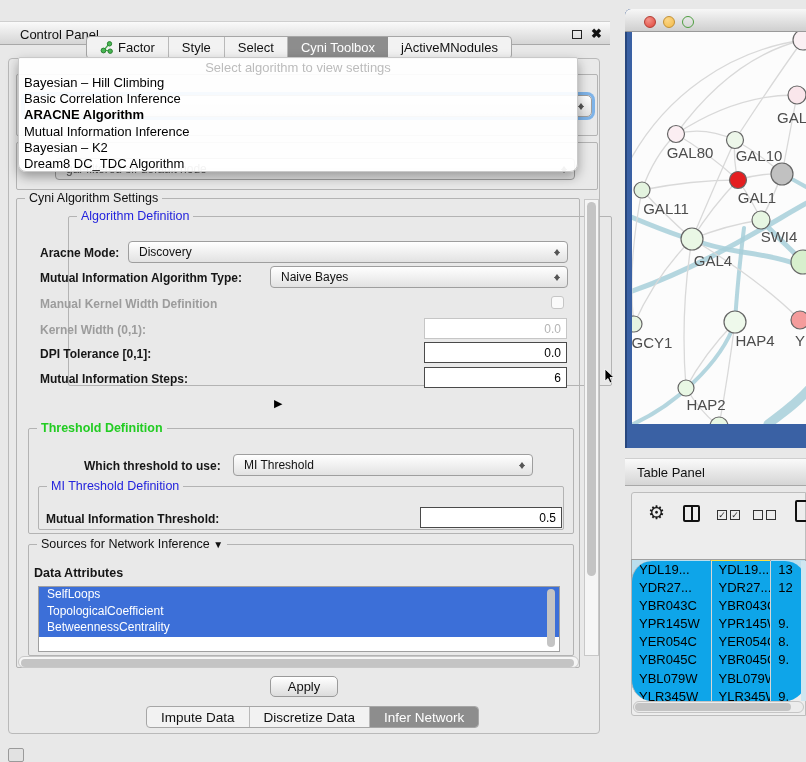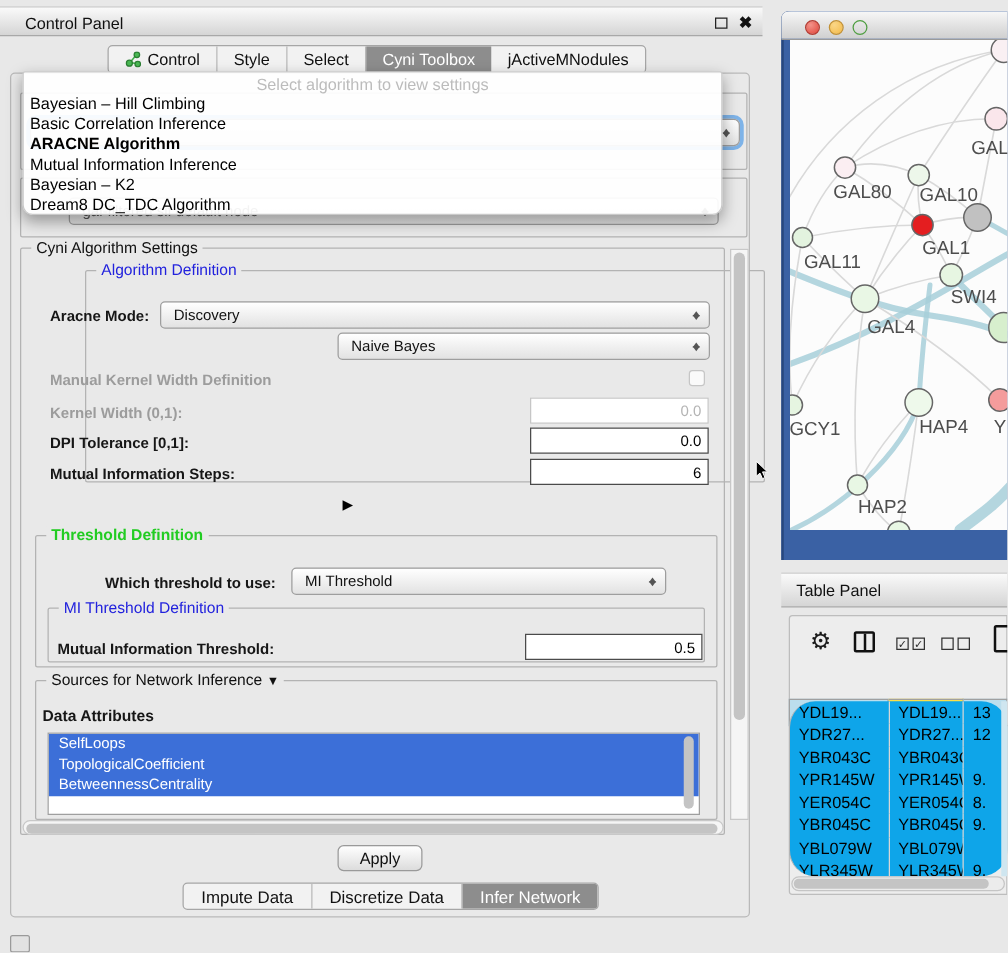--- a/index.html
+++ b/index.html
@@ -1,20 +1,20 @@
 <!DOCTYPE html>
 <html><head>
 <meta charset="utf-8">
 <style>
   html,body{margin:0;padding:0;background:#e8e8e8;}
   *{box-sizing:border-box;font-family:"Liberation Sans",sans-serif;}
   #stage{position:relative;width:806px;height:762px;overflow:hidden;background:#e8e8e8;}
 
   
-  .titlebar{position:absolute;left:0;top:5px;width:610px;height:24px;
+  .titlebar{position:absolute;left:0;top:21px;width:610px;height:24px;
     background:linear-gradient(#fafafa,#d5d5d5);border-top:1px solid #cfcfcf;border-bottom:1px solid #a8a8a8;}
   .titlebar .t{position:absolute;left:20px;top:5px;font-size:13px;color:#111;}
   .float-ic{position:absolute;right:28px;top:8px;width:10px;height:9px;border:1.5px solid #222;background:transparent;}
   .close-ic{position:absolute;right:8px;top:4px;font-size:13px;font-weight:bold;color:#111;}
 
   .tabbar{position:absolute;left:86px;top:36px;height:23px;display:flex;border:1px solid #a6a6a6;
     border-radius:4px;overflow:hidden;background:#f2f2f2;}
   .tab{display:flex;align-items:center;gap:5px;padding:0 13px;font-size:13px;color:#111;border-right:1px solid #b9b9b9;cursor:default;}
   .tab:last-child{border-right:none;}
   .tab.sel{background:#8d8d8d;color:#fff;border-right:none;}
@@ -107,21 +107,21 @@
 
 <div class="tabbar" id="top-tabs">
       <div class="tab">
         <svg width="13" height="13" viewBox="0 0 13 13">
           <line x1="4" y1="9" x2="9" y2="3" stroke="#3fae49" stroke-width="1.2"></line>
           <line x1="4" y1="9" x2="10" y2="10" stroke="#3fae49" stroke-width="1.2"></line>
           <circle cx="3.5" cy="9.5" r="2.4" fill="#49b953" stroke="#2c7f34"></circle>
           <circle cx="9.5" cy="2.8" r="2.2" fill="#49b953" stroke="#2c7f34"></circle>
           <circle cx="10.2" cy="10.2" r="2.2" fill="#49b953" stroke="#2c7f34"></circle>
         </svg>
-        <span>Control</span>
+        <span>Factor</span>
       </div>
       <div class="tab">
         <span>Style</span>
       </div>
       <div class="tab">
         <span>Select</span>
       </div>
       <div class="tab sel">
         <span>Cyni Toolbox</span>
       </div>
@@ -159,20 +159,21 @@
 </div>
 
 <div class="groupbox" style="left:28px;top:216px;width:544px;height:170px;margin-left:40px;">
   <span class="gtitle blue">Algorithm Definition</span>
 </div>
 <span class="lbl" style="left:40px;top:246px;">Aracne Mode:</span>
 <div class="combo" style="left:128px;top:241px;width:440px;">
   <span>Discovery</span>
   <span class="arr"></span>
 </div>
+<span class="lbl" style="left:40px;top:271px;">Mutual Information Algorithm Type:</span>
 <div class="combo" style="left:270px;top:266px;width:298px;">
   <span>Naive Bayes</span>
   <span class="arr"></span>
 </div>
 <span class="lbl dis" style="left:40px;top:297px;">Manual Kernel Width Definition</span>
 <span class="checkbox" style="left:551px;top:296px;"></span>
 <span class="lbl dis" style="left:40px;top:323px;">Kernel Width (0,1):</span>
 <div class="field dis" style="left:424px;top:318px;width:143px;">0.0</div>
 <span class="lbl" style="left:40px;top:347px;">DPI Tolerance [0,1]:</span>
 <div class="field" style="left:424px;top:342px;width:143px;">0.0</div>

